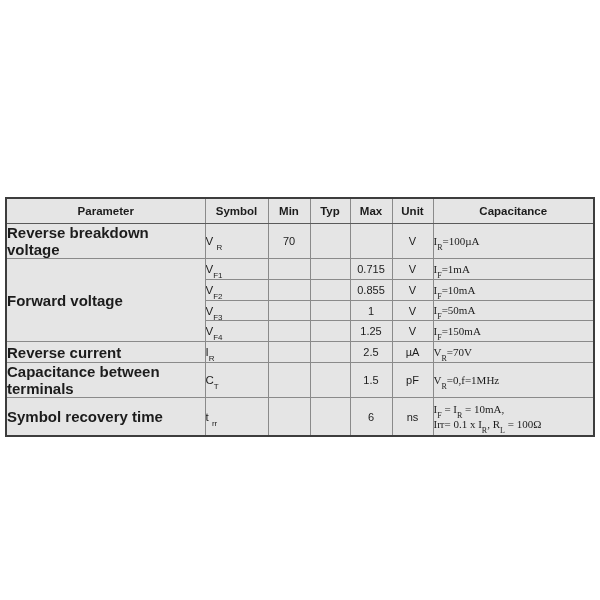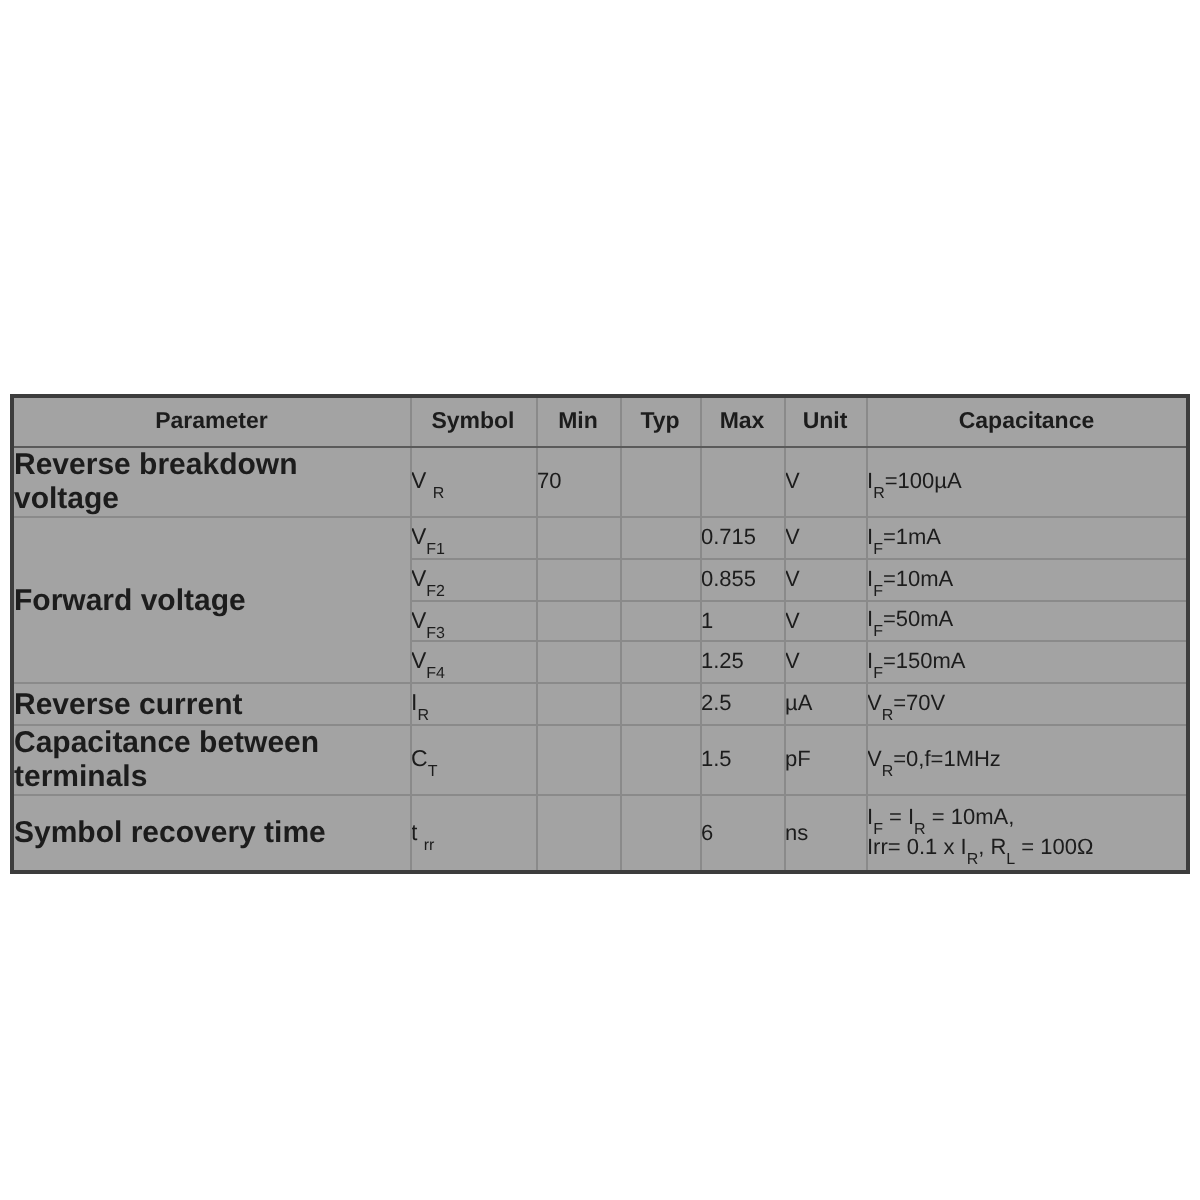--- a/index.html
+++ b/index.html
@@ -27,21 +27,21 @@
     table-layout: fixed;
     border: 2px solid #3d3d3d;
     color: #1c1c1c;
     font-size: 11px;
   }
   table.spec th, table.spec td {
     border: 1px solid #8a8a8a;
     padding: 0;
     vertical-align: middle;
     overflow: hidden;
-    background: #a3a3a3;
+    background: #e5e5e5;
   }
   
   table.spec thead th {
     font-weight: bold;
     text-align: center;
     font-size: 11.5px;
     height: 24px;
     border-bottom: 1px solid #5a5a5a;
   }
   
@@ -54,25 +54,26 @@
   tbody tr:nth-child(7) td { height: 22px; }
   tbody tr:nth-child(8) td { height: 37px; }
 
   td.c-parameter {
     font-weight: bold;
     text-align: left;
     padding-left: 6px;
     font-size: 15px;
   }
   td.c-symbol { text-align: left; font-size: 11.5px; }
-  td.c-min, td.c-typ, td.c-max, td.c-unit { text-align: left; font-size: 11px; }
+  td.c-min, td.c-typ, td.c-max, td.c-unit { text-align: center; font-size: 11px; }
   td.c-conditions {
     text-align: left;
     padding-left: 8px;
     font-size: 11px;
+    font-family: Liberation Serif, serif;
   }
   td.c-conditions .cond-line { line-height: 15px; }
   sub.sb {
     font-size: 8px;
     line-height: 0;
     position: relative;
     bottom: -2px;
     letter-spacing: 0;
   }
 </style>

